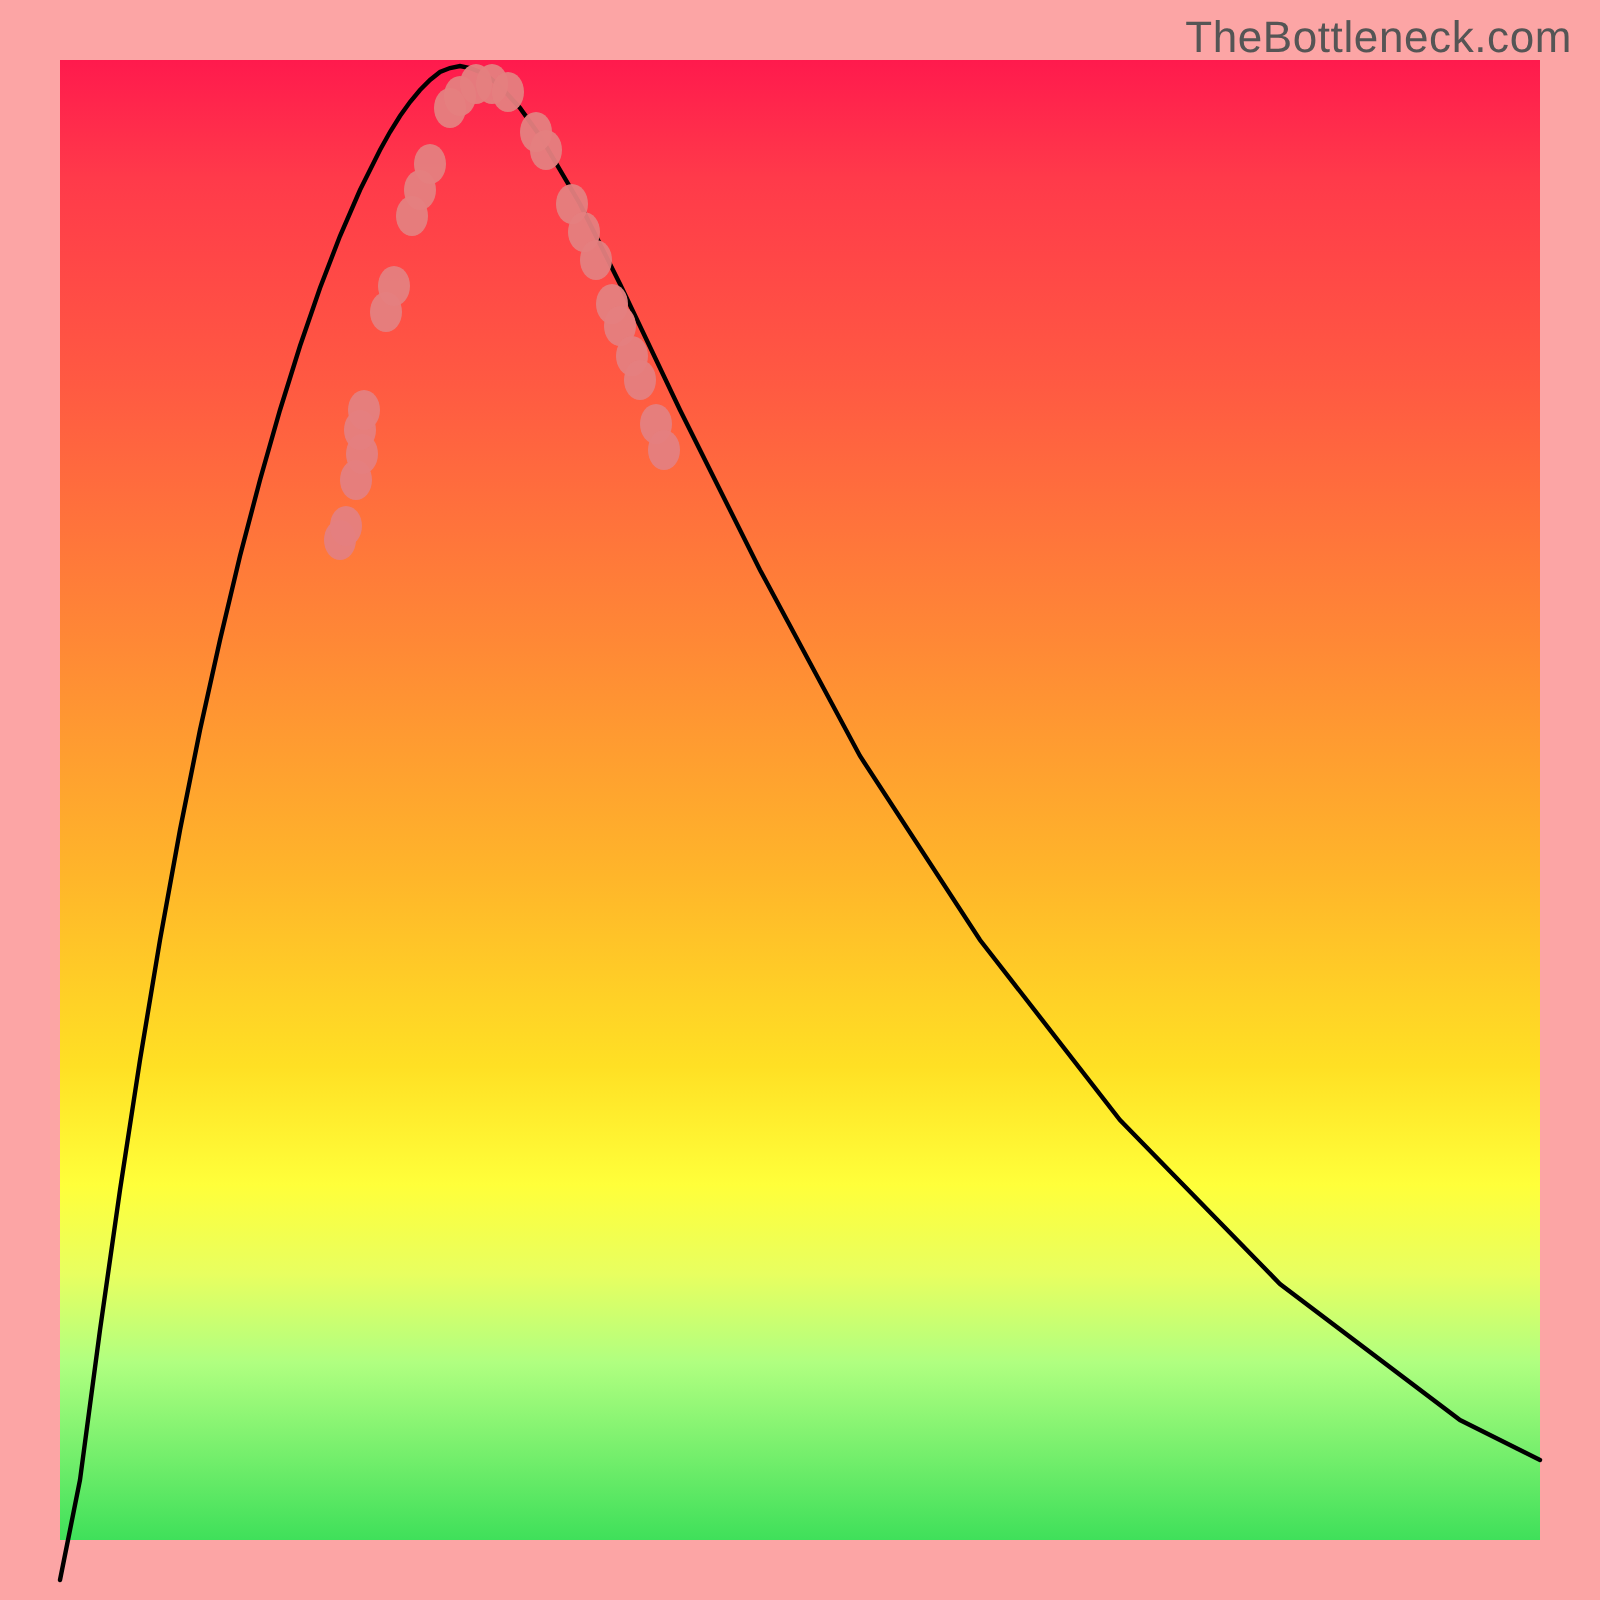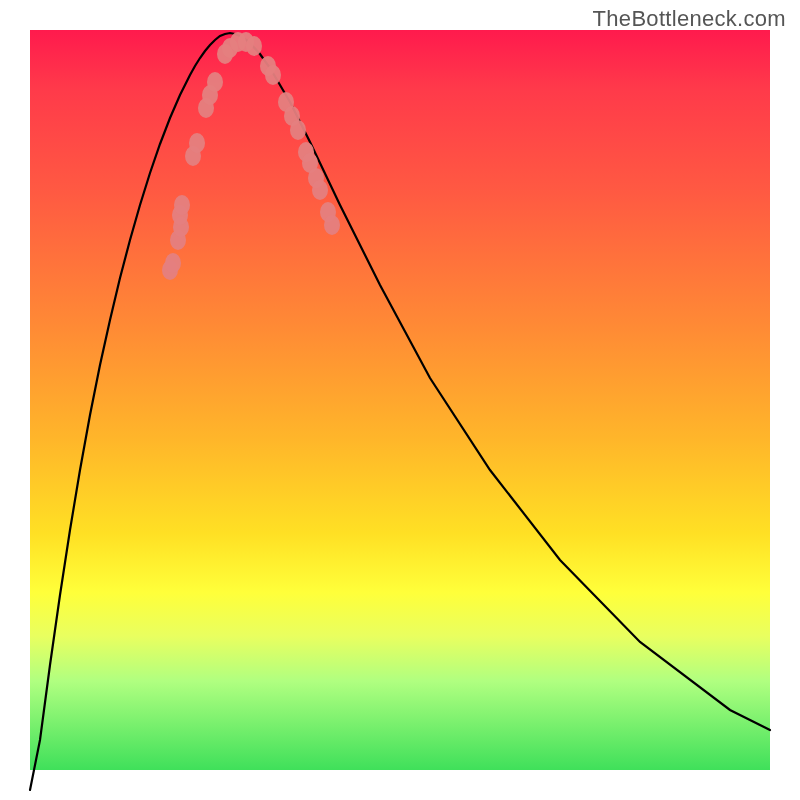--- a/index.html
+++ b/index.html
@@ -7,21 +7,21 @@
     padding: 0;
     width: 800px;
     height: 800px;
     overflow: hidden;
     background: #000;
     font-family: Arial, Helvetica, sans-serif;
   }
   .frame {
     position: absolute;
     inset: 0;
-    background: #ffffff;
+    background: #fca5a5;
   }
   .plot {
     position: absolute;
     left: 30px;
     top: 30px;
     width: 740px;
     height: 740px;
     
     background: linear-gradient(
       to bottom,

